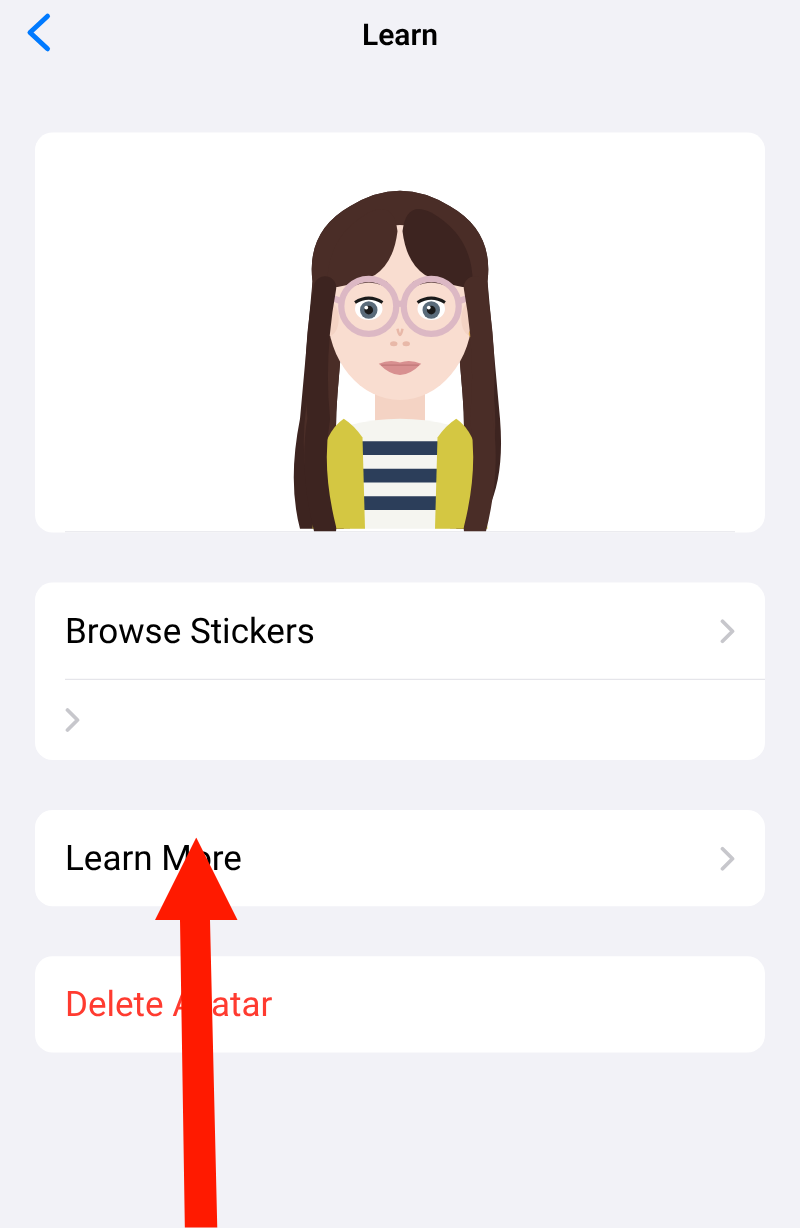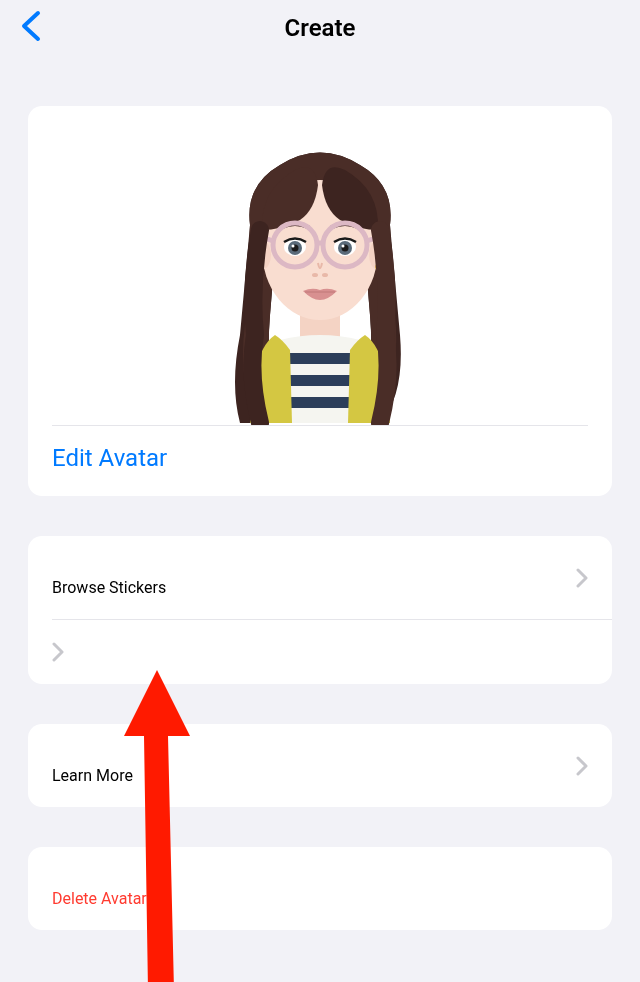--- a/index.html
+++ b/index.html
@@ -73,23 +73,22 @@
       margin-top: 40px;
     }
     .list-item {
       padding: 22px 24px;
       display: flex;
       justify-content: space-between;
       align-items: center;
       cursor: pointer;
     }
     .list-item-label {
-      font-size: 16px;
+      font-size: 28px;
       color: #000;
-      margin-top: 20px;
     }
     .list-item-label.destructive {
       color: #ff3b30;
     }
     .chevron {
       flex-shrink: 0;
     }
     .divider {
       height: 1px;
       background: #e5e5ea;
@@ -104,21 +103,21 @@
   </style>
 </head>
 <body>
 
 <div class="header">
   <div class="back-button">
     <svg width="22" height="32" viewBox="0 0 22 32">
       <path d="M 18 3 L 4 16 L 18 29" stroke="#007aff" stroke-width="4" fill="none" stroke-linecap="round" stroke-linejoin="round"></path>
     </svg>
   </div>
-  <div class="header-title">Create</div>
+  <div class="header-title">Learn</div>
 </div>
 
 <div class="content">
 
   <div class="card avatar-card">
     <div class="avatar-image-container">
       <svg class="avatar-svg" viewBox="0 0 240 290">
 
         <path d="M 50 90 Q 45 50 80 30 Q 120 5 160 30 Q 195 50 190 90 L 200 200 Q 205 260 180 288 L 160 288 Q 175 240 170 180 L 165 120 L 75 120 L 70 180 Q 65 240 80 288 L 40 288 Q 30 250 40 200 Z" fill="#3d2420"></path>
         <path d="M 50 90 Q 45 50 80 30 Q 120 5 160 30 Q 195 50 190 90 L 195 180 Q 200 230 185 280 L 180 288 L 160 288 Q 175 240 170 180 L 165 120 L 75 120 L 70 180 Q 65 240 80 288 L 55 288 Q 38 240 45 190 Z" fill="#4a2d27"></path>
@@ -167,23 +166,20 @@
         <ellipse cx="115" cy="140" rx="3" ry="2" fill="#e8b8a8"></ellipse>
         <ellipse cx="125" cy="140" rx="3" ry="2" fill="#e8b8a8"></ellipse>
 
         <path d="M 103 156 Q 112 152 120 155 Q 128 152 137 156 Q 128 165 120 165 Q 112 165 103 156 Z" fill="#d89090"></path>
         <line x1="105" y1="157" x2="135" y2="157" stroke="#c07878" stroke-width="1"></line>
 
         <path d="M 60 95 Q 50 150 55 200 Q 48 240 60 288" stroke="#3d2420" stroke-width="18" fill="none" stroke-linecap="round"></path>
         <path d="M 180 95 Q 190 150 185 200 Q 192 240 180 288" stroke="#4a2d27" stroke-width="18" fill="none" stroke-linecap="round"></path>
       </svg>
     </div>
-    <div class="edit-avatar-row">
-      <span class="edit-avatar-link">Edit Avatar</span>
-    </div>
   </div>
 
   <div class="card list-card">
     <div class="list-item">
       <span class="list-item-label">Browse Stickers</span>
       <svg class="chevron" width="12" height="20" viewBox="0 0 12 20">
         <path d="M 2 2 L 10 10 L 2 18" stroke="#c7c7cc" stroke-width="3" fill="none" stroke-linecap="round" stroke-linejoin="round"></path>
       </svg>
     </div>
     <div class="divider"></div>

